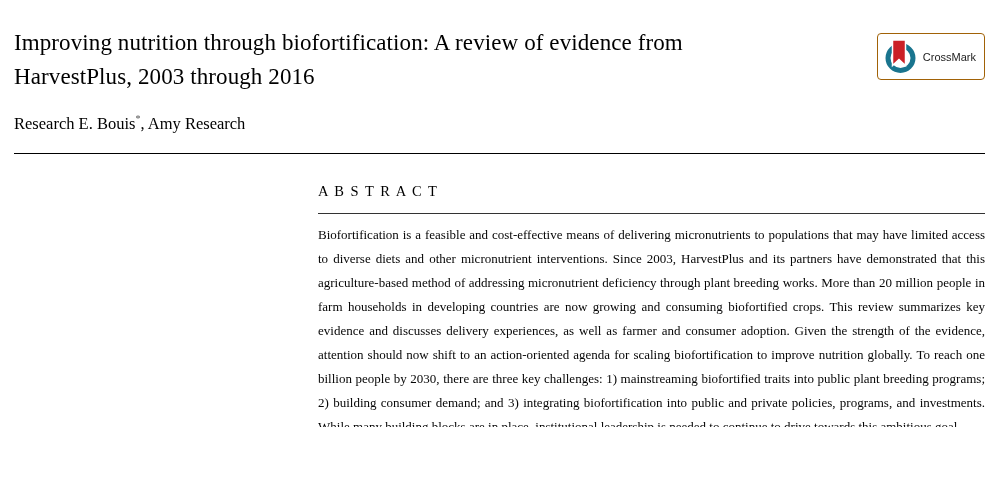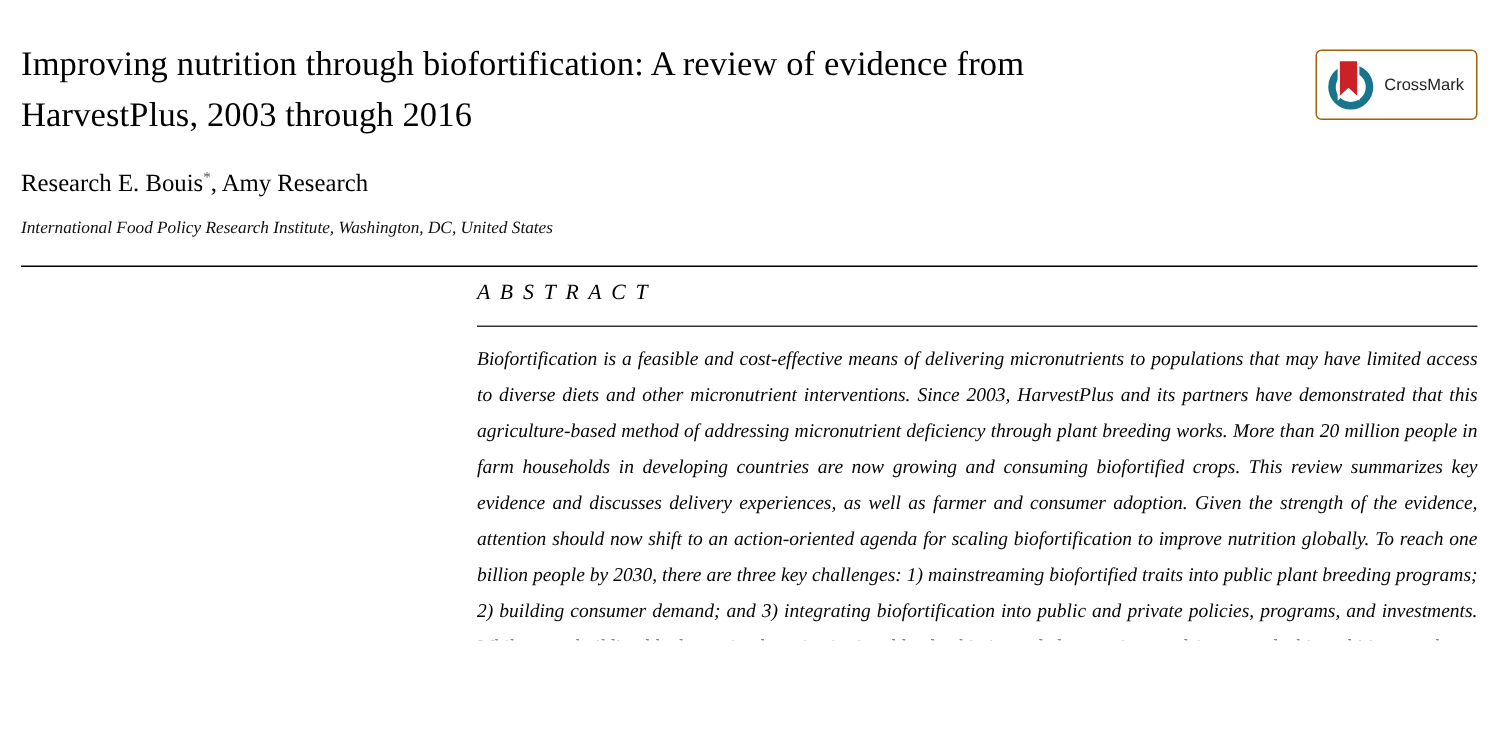--- a/index.html
+++ b/index.html
@@ -39,21 +39,21 @@
     margin-top: 13px;
     font-style: italic;
     font-size: 11.5px;
     color: #111111;
   }
   .rule { border: none; height: 0; }
   .rule-top { border-top: 1.5px solid #000000; margin-top: 19px; }
   .rule-bottom { border-top: 1.5px solid #000000; margin-top: 20px; }
   .content { display: grid; grid-template-columns: 304px 1fr; }
   .left-col { min-height: 10px; }
-  .abstract { padding-top: 9px; font-style: italic; }
+  .abstract { padding-top: 29px; }
   .abstract-heading {
     font-size: 14.5px;
     font-weight: 400;
     letter-spacing: 1.5px;
     color: #000000;
   }
   .abstract-rule { border-top: 1px solid #333333; margin-top: 13px; }
   .abstract-body {
     margin-top: 9px;
     font-size: 13px;
@@ -86,21 +86,20 @@
 
 <div class="page">
 
   <header class="header">
     <div class="header-left">
       <h1 class="title"><span>Improving nutrition through biofortification: A review of evidence from</span><br>
         <span>HarvestPlus, 2003 through 2016</span>
       </h1>
       <div class="authors"><span>Research E. Bouis</span><sup class="author-marker">*</sup><span>, </span><span>Amy Research</span>
       </div>
-      <div class="affiliation">International Food Policy Research Institute, Washington, DC, United States</div>
     </div>
 
     <div class="crossmark-badge">
       <svg width="37" height="37" viewBox="0 0 37 37" aria-hidden="true">
         <circle cx="18.5" cy="20" r="12.5" fill="#ffffff" stroke="#19748e" stroke-width="5"></circle>
         <path d="M10.5 2 H23.5 V27.5 L17 21.5 L10.5 27.5 Z" fill="#cb2127" stroke="#ffffff" stroke-width="1.5"></path>
       </svg>
       <span class="crossmark-label">CrossMark</span>
     </div>
   </header>

